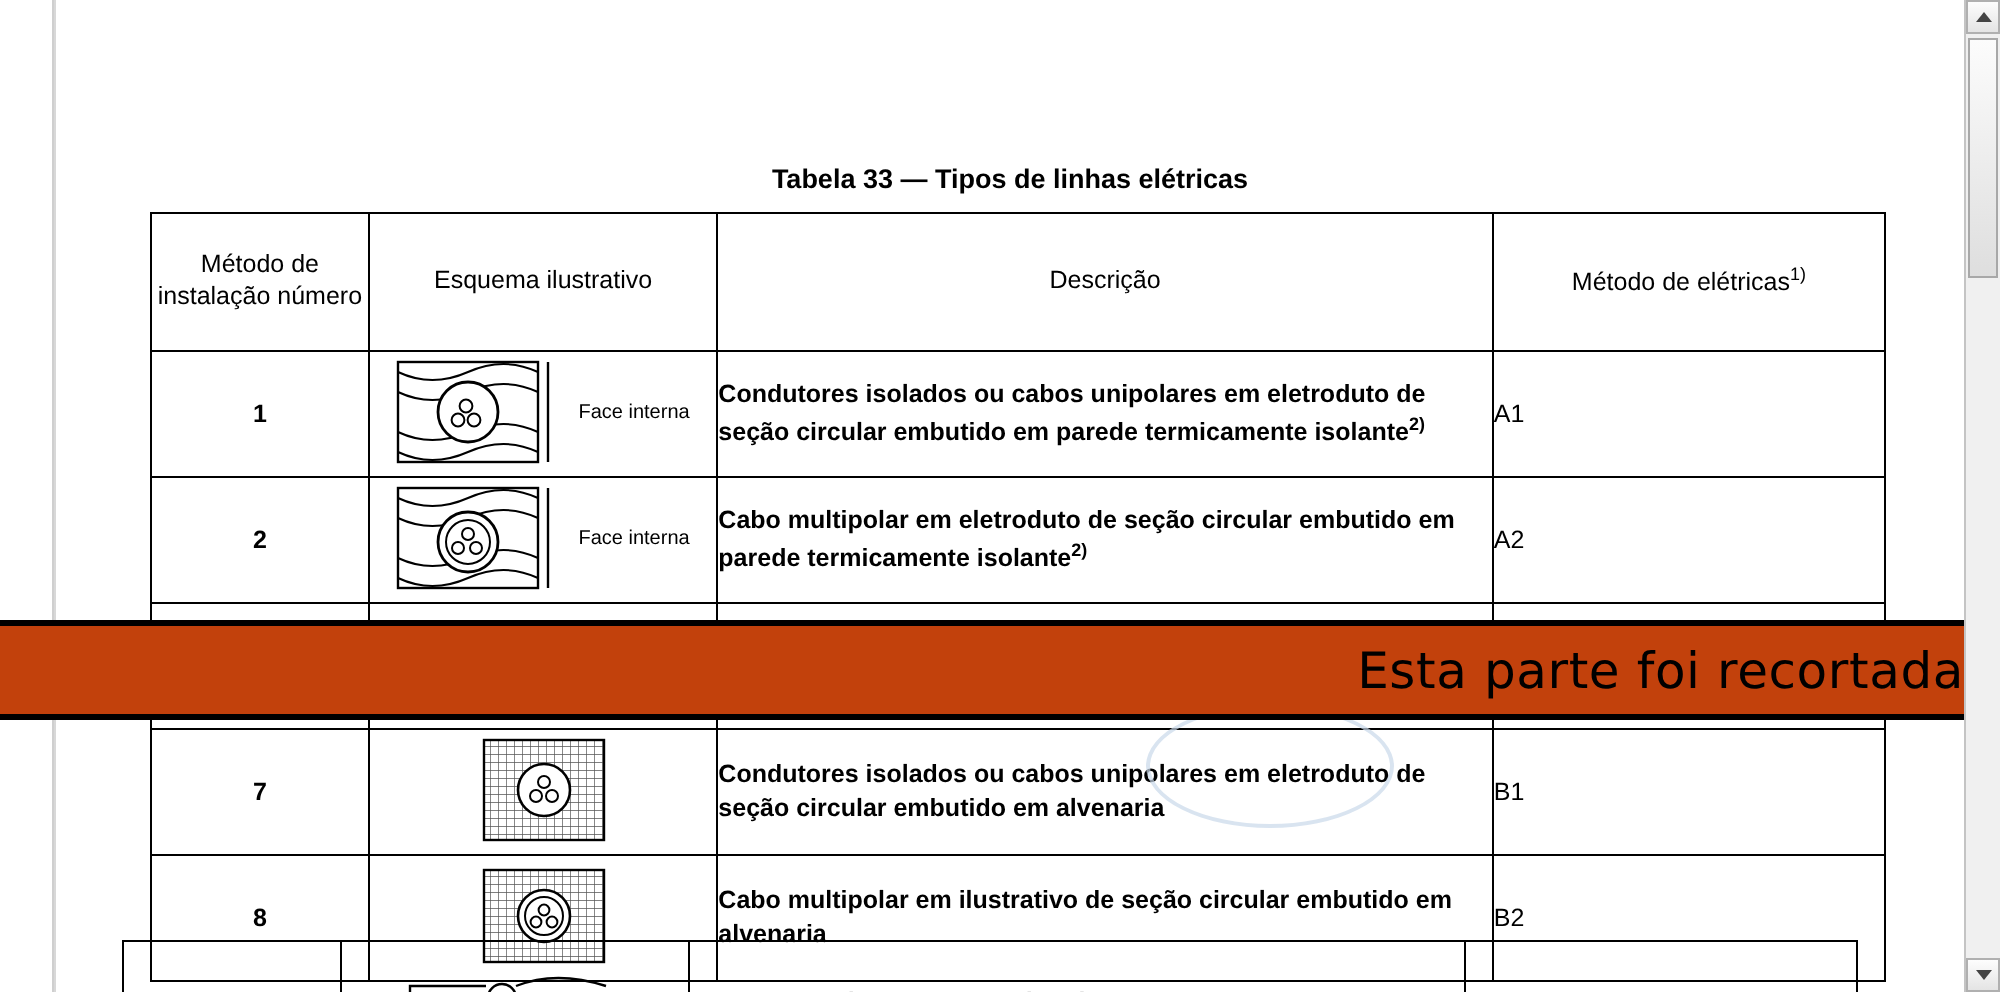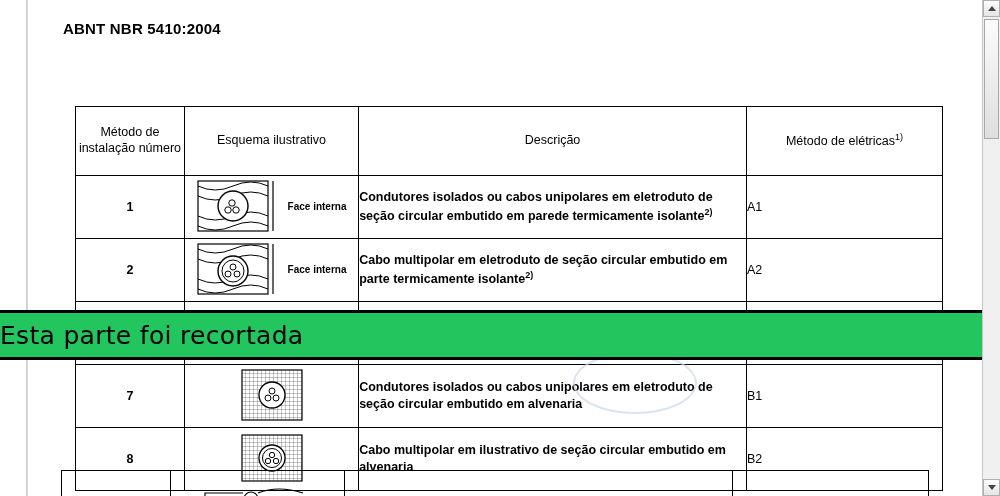--- a/index.html
+++ b/index.html
@@ -101,21 +101,20 @@
   }
   td.desc {
     padding: 6px 10px;
     line-height: 1.35;
     font-size: 12.5px;
     font-weight: bold;
   }
   td.sketch {
     text-align: center;
     height: 62px;
-    font-weight: bold;
   }
   .sup { font-size: 9px; vertical-align: super; }
   .sketch-wrap {
     display: flex;
     align-items: center;
     justify-content: center;
     gap: 3px;
     height: 100%;
   }
   .face-label {
@@ -124,26 +123,26 @@
     text-align: left;
     color: #000;
   }
   
   .redaction {
     position: absolute;
     left: 0;
     top: 310px;
     width: 982px;
     height: 44px;
-    background: #22c55e;
+    background: #c2410c;
     border-top: 3px solid #000;
     border-bottom: 3px solid #000;
     display: flex;
     align-items: center;
-    justify-content: flex-start;
+    justify-content: flex-end;
     z-index: 20;
   }
   .redaction-text {
     font-size: 25px;
     color: #000;
     font-family: "DejaVu Sans", sans-serif;
     letter-spacing: 0.3px;
   }
   
   .watermark {
@@ -232,22 +231,22 @@
 
 <div class="viewer">
 
   <div class="side-strip">
     
   </div>
 
   <div class="page">
     <div class="page-inner">
 
-      <div class="doc-header">ABNT NBR 5410:2004</div>
-
+
+      <div class="table-title">Tabela 33 — Tipos de linhas elétricas</div>
 
       <div class="watermark"></div>
 
       <table class="main">
         <colgroup>
           <col class="col-1">
             <col class="col-2">
             <col class="col-3">
             <col class="col-4">
         </colgroup>
@@ -300,21 +299,21 @@
                     <circle cx="36" cy="28" r="11" fill="#fff" stroke="#000" stroke-width="1"></circle>
                     <circle cx="31" cy="31" r="3" fill="none" stroke="#000" stroke-width="1"></circle>
                     <circle cx="40" cy="31" r="3" fill="none" stroke="#000" stroke-width="1"></circle>
                     <circle cx="36" cy="24" r="3" fill="none" stroke="#000" stroke-width="1"></circle>
                     <line x1="76" y1="1" x2="76" y2="51" stroke="#000" stroke-width="1.2"></line>
                   </svg>
                 </span>
                 <span class="face-label">Face interna</span>
               </div>
             </td>
-            <td class="desc"><span>Cabo multipolar em eletroduto de seção circular embutido em parte termicamente isolante</span><span class="sup">2)</span></td>
+            <td class="desc"><span>Cabo multipolar em eletroduto de seção circular embutido em parede termicamente isolante</span><span class="sup">2)</span></td>
             <td class="ref">A2</td>
           </tr>
 
           <tr>
             <td style="height:62px;border-color:#000"></td>
             <td></td>
             <td></td>
             <td></td>
           </tr>
 

